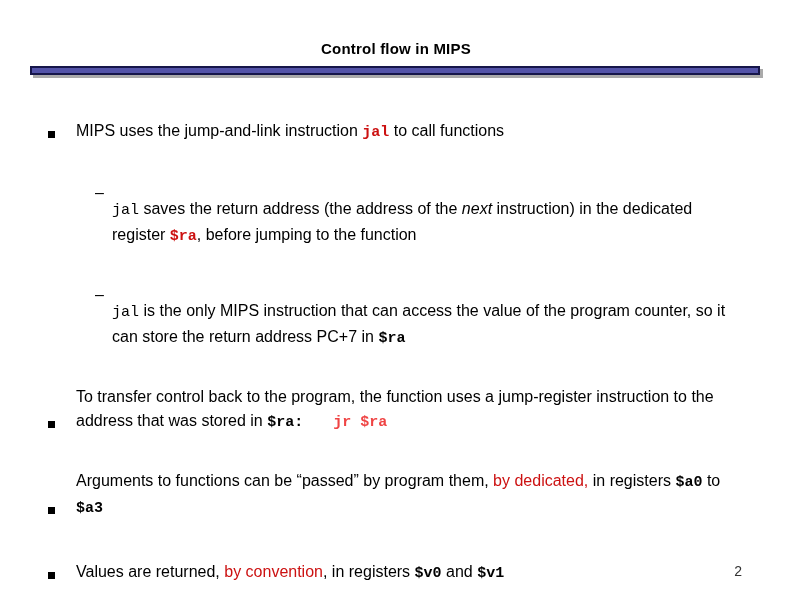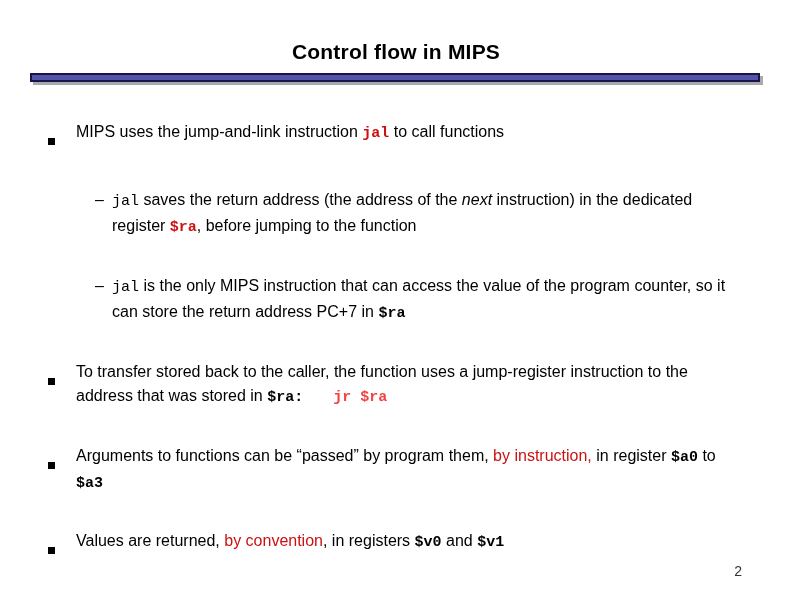--- a/index.html
+++ b/index.html
@@ -11,21 +11,21 @@
     width: 792px;
     height: 612px;
     position: relative;
     overflow: hidden;
     font-family: "Liberation Sans", sans-serif;
     color: #000000;
   }
   .slide-title {
     padding-top: 40px;
     text-align: center;
-    font-size: 21px;
+    font-size: 15px;
     font-weight: bold;
     letter-spacing: 0.2px;
   }
   .title-bar {
     margin: 9px 32px 0 30px;
     height: 5px;
     background: #5353a8;
     border: 2px solid #16164a;
     box-shadow: 3px 3px 0 #aaaaaa;
   }
@@ -33,42 +33,42 @@
     margin-left: 48px;
     margin-top: 38px;
   }
   .bullet {
     display: flex;
     align-items: flex-start;
     font-size: 16px;
     line-height: 24px;
   }
   .bullet .txt { max-width: 660px; }
-  .l1 { margin-top: 0; }
+  .l1 { margin-top: 0; align-items: flex-end; }
   .l1 .marker {
     width: 28px;
     flex: 0 0 28px;
     padding-top: 8px;
   }
   .sq {
     display: inline-block;
     width: 7px;
     height: 7px;
     background: #000000;
   }
   .l2 {
     margin-left: 47px;
     margin-top: 36px;
   }
   .l2 .marker {
     width: 17px;
     flex: 0 0 17px;
     font-size: 16px;
   }
-  .l2 .txt { max-width: 618px; }
+  .l2 .txt { max-width: 618px; margin-top: 16px; }
   .mt34 { margin-top: 34px; }
   .mt33 { margin-top: 33px; }
   .mono {
     font-family: "Liberation Mono", "DejaVu Sans Mono", monospace;
     font-size: 15px;
   }
   .b { font-weight: bold; }
   .it { font-style: italic; }
   .red { color: #cc1111; }
   .blue { color: #ef4444; }
@@ -109,28 +109,28 @@
   <div class="bullet l2 mt34">
     <span class="marker">–</span>
     <div class="txt">
       <span class="mono">jal</span><span> is the only MIPS instruction that can access the value of the program counter, so it can store the return address PC+7 in </span><span class="mono b">$ra</span>
     </div>
   </div>
 
   <div class="bullet l1 mt34">
     <span class="marker"><span class="sq"></span></span>
     <div class="txt">
-      <span>To transfer stored back to the caller, the function uses a jump-register instruction to the address that was stored in </span><span class="mono b">$ra:</span><span class="spacer"></span><span class="mono b blue">jr $ra</span>
+      <span>To transfer control back to the program, the function uses a jump-register instruction to the address that was stored in </span><span class="mono b">$ra:</span><span class="spacer"></span><span class="mono b blue">jr $ra</span>
     </div>
   </div>
 
   <div class="bullet l1 mt34">
     <span class="marker"><span class="sq"></span></span>
     <div class="txt">
-      <span>Arguments to functions can be “passed” by program them, </span><span class="red">by instruction,</span><span> in register </span><span class="mono b">$a0</span><span> to </span><span class="mono b">$a3</span>
+      <span>Arguments to functions can be “passed” by program them, </span><span class="red">by dedicated,</span><span> in registers </span><span class="mono b">$a0</span><span> to </span><span class="mono b">$a3</span>
     </div>
   </div>
 
   <div class="bullet l1 mt33">
     <span class="marker"><span class="sq"></span></span>
     <div class="txt">
       <span>Values are returned, </span><span class="red">by convention</span><span>, in registers </span><span class="mono b">$v0</span><span> and </span><span class="mono b">$v1</span>
     </div>
   </div>
 

